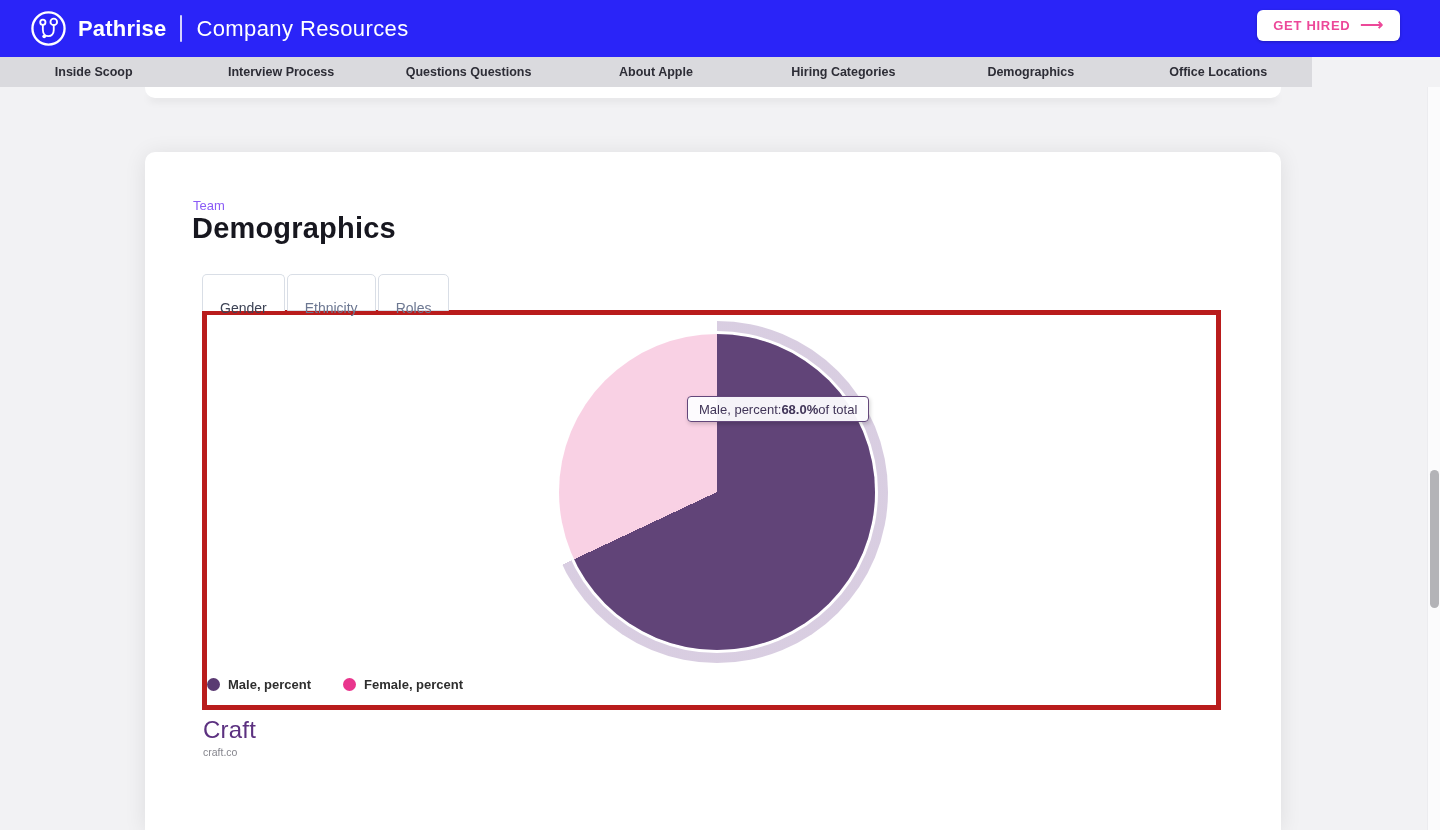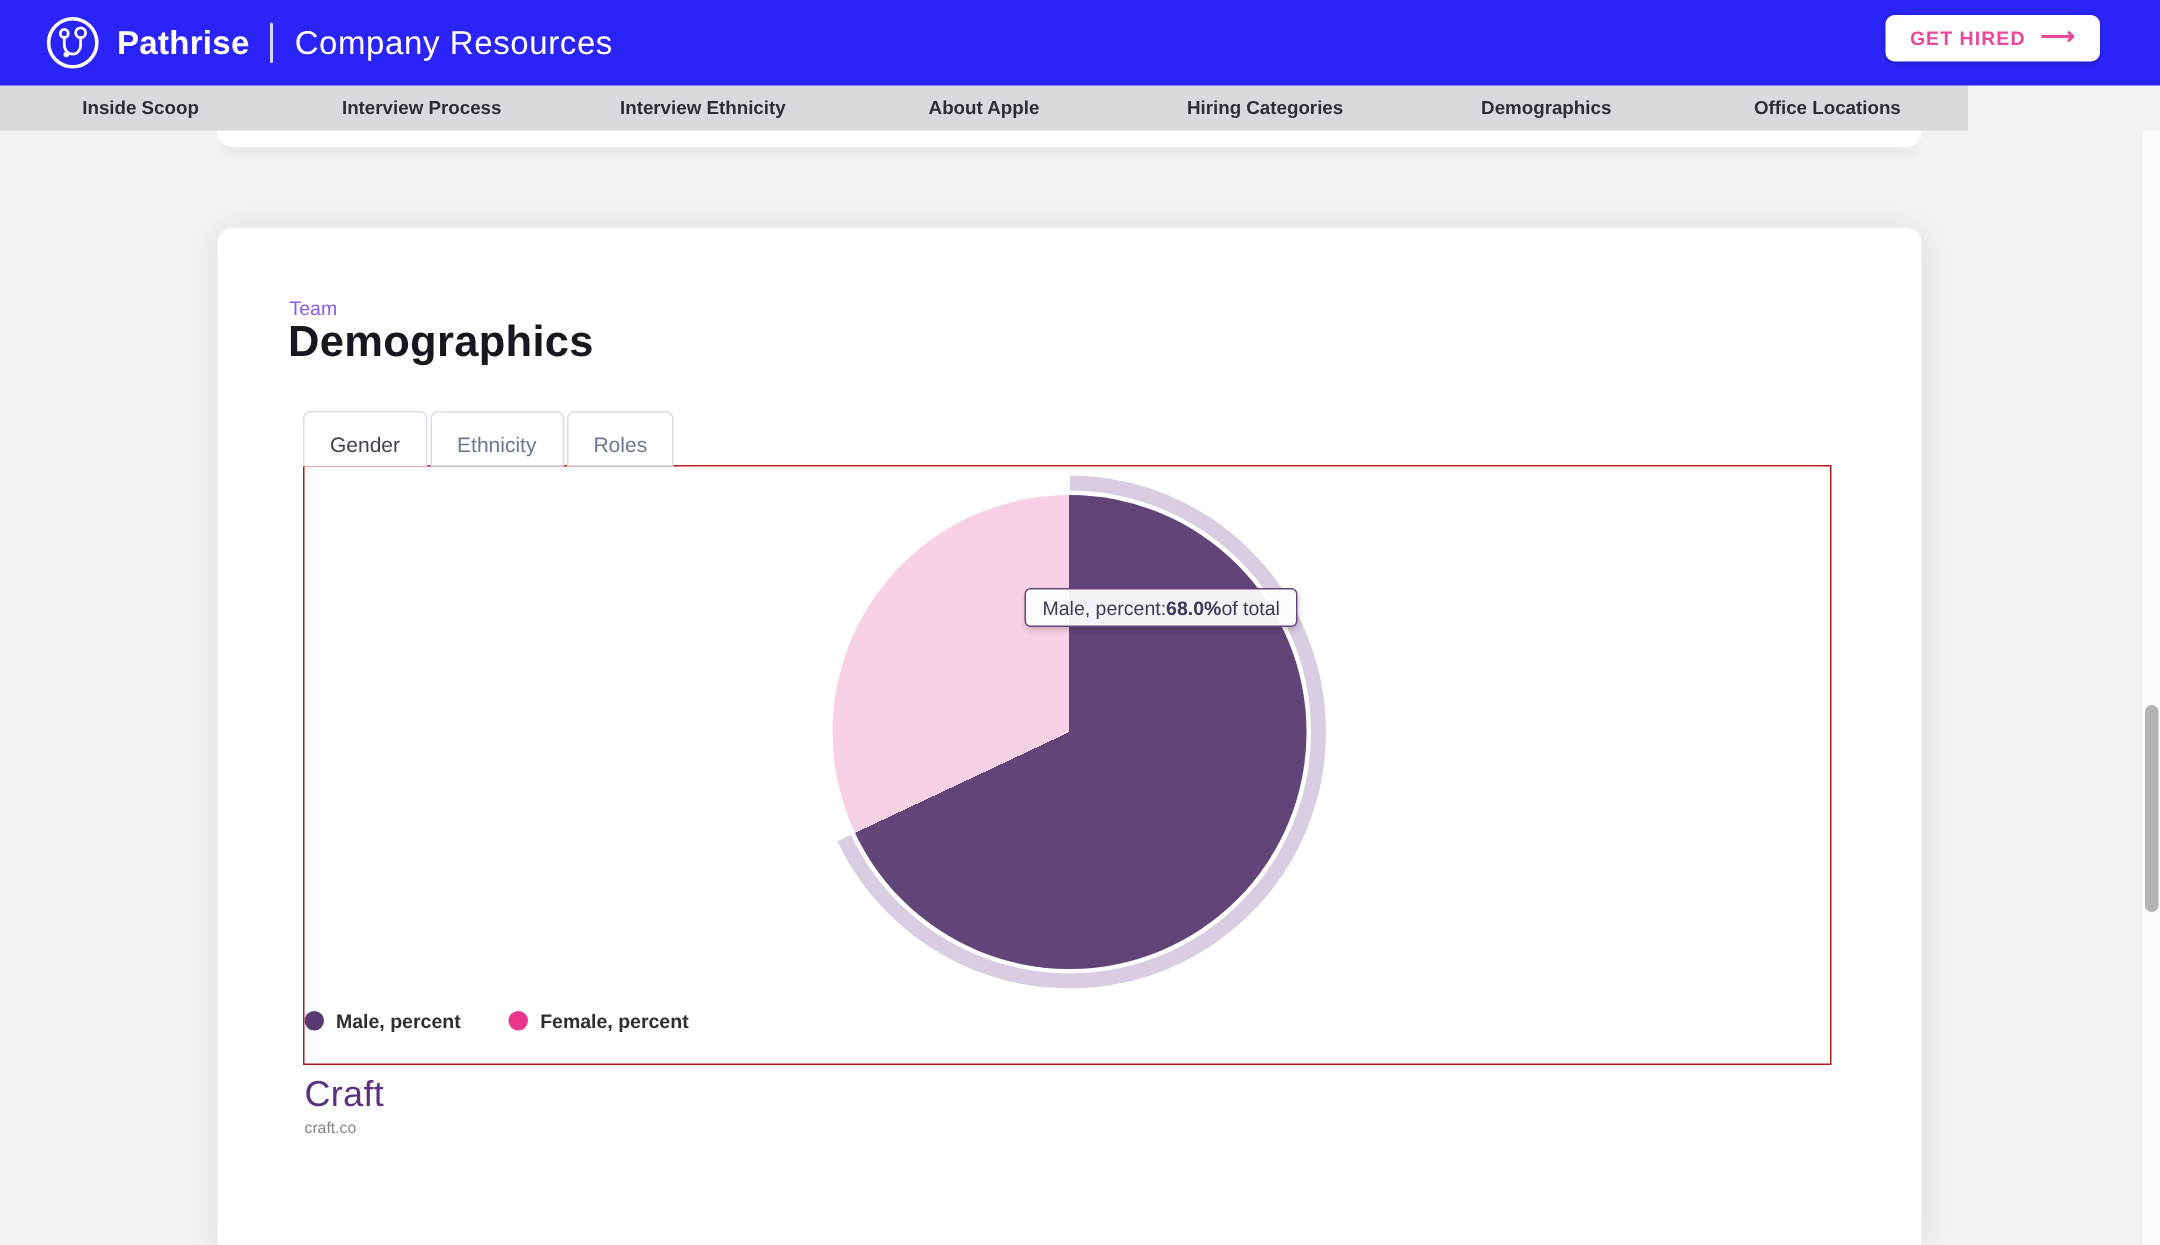--- a/index.html
+++ b/index.html
@@ -47,29 +47,29 @@
   .main-card {
     position:absolute; left:145px; top:152px; width:1136px; height:678px;
     background:#fff; border-radius:10px 10px 0 0;
     box-shadow:0 2px 22px rgba(0,0,0,.09);
   }
   .eyebrow { position:absolute; left:48px; top:46px; font-size:13px; color:#8b5cf6; }
   .section-title { position:absolute; left:47px; top:60px; font-size:29px; font-weight:700; color:#17171f; letter-spacing:.2px; }
   
   .tab-row { position:absolute; left:57px; top:122px; display:flex; gap:2px; z-index:2; }
   .tab {
-    height:37px; line-height:35px; padding:4px 17px; font-size:14px;
+    height:37px; line-height:35px; padding:16px 17px; font-size:14px;
     background:#fff; border:1px solid #d9dee6; border-radius:5px 5px 0 0;
     color:#6d7892; cursor:pointer;
   }
   .tab.active { color:#3d4355; border-bottom:1px solid #fff; font-weight:500; }
   
   .chart-panel {
     position:absolute; left:57px; top:158px; width:1019px; height:400px;
-    border:1px solid #b91c1c; background:#fff;
+    border:5px solid #b91c1c; background:#fff;
   }
   .pie-halo {
     position:absolute; left:339px; top:6px; width:342px; height:342px;
     border-radius:50%; opacity:.85;
   }
   .pie {
     position:absolute; left:352px; top:19px; width:316px; height:316px;
     border-radius:50%; box-shadow:0 0 0 3px #fff; cursor:pointer;
   }
   .tooltip {
@@ -119,21 +119,21 @@
   </div>
   <button class="cta" style="color: #ec4899;">
     <span>GET HIRED</span>
     <span class="cta-arrow">⟶</span>
   </button>
 </div>
 
 <div class="nav">
   <div class="nav-item">Inside Scoop</div>
   <div class="nav-item">Interview Process</div>
-  <div class="nav-item">Interview Ethnicity</div>
+  <div class="nav-item">Questions Questions</div>
   <div class="nav-item">About Apple</div>
   <div class="nav-item">Hiring Categories</div>
   <div class="nav-item">Demographics</div>
   <div class="nav-item">Office Locations</div>
 </div>
 
 <div class="card-remnant"></div>
 
 <div class="main-card">
   <div class="eyebrow">Team</div>

